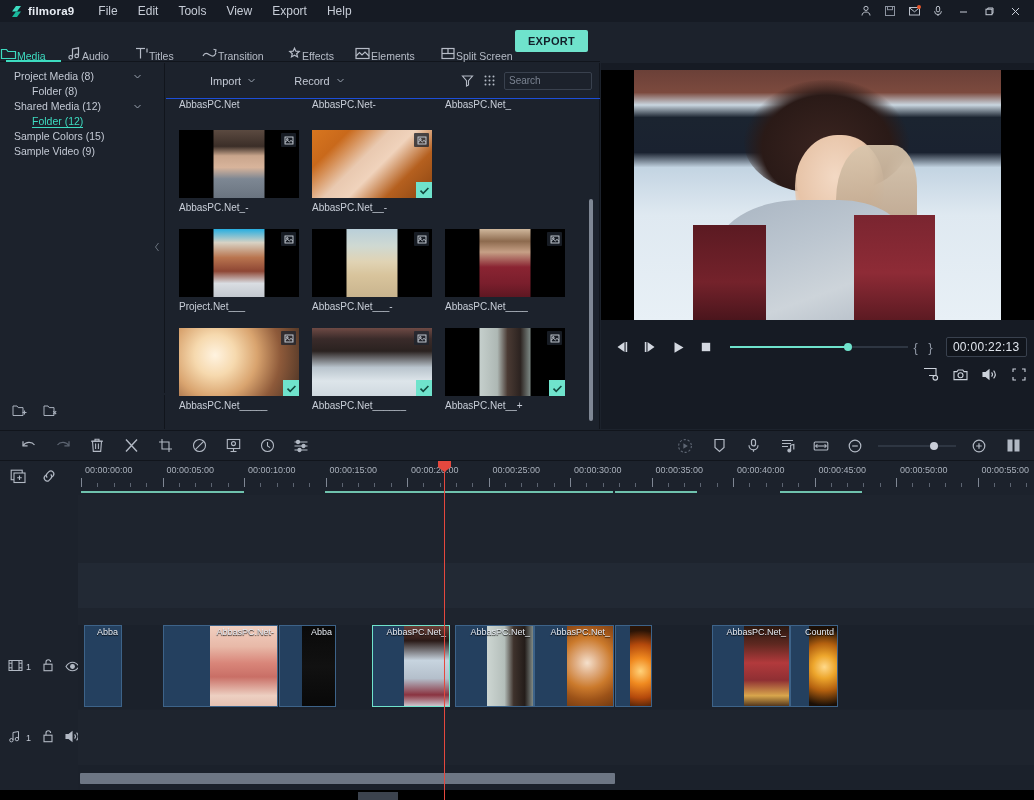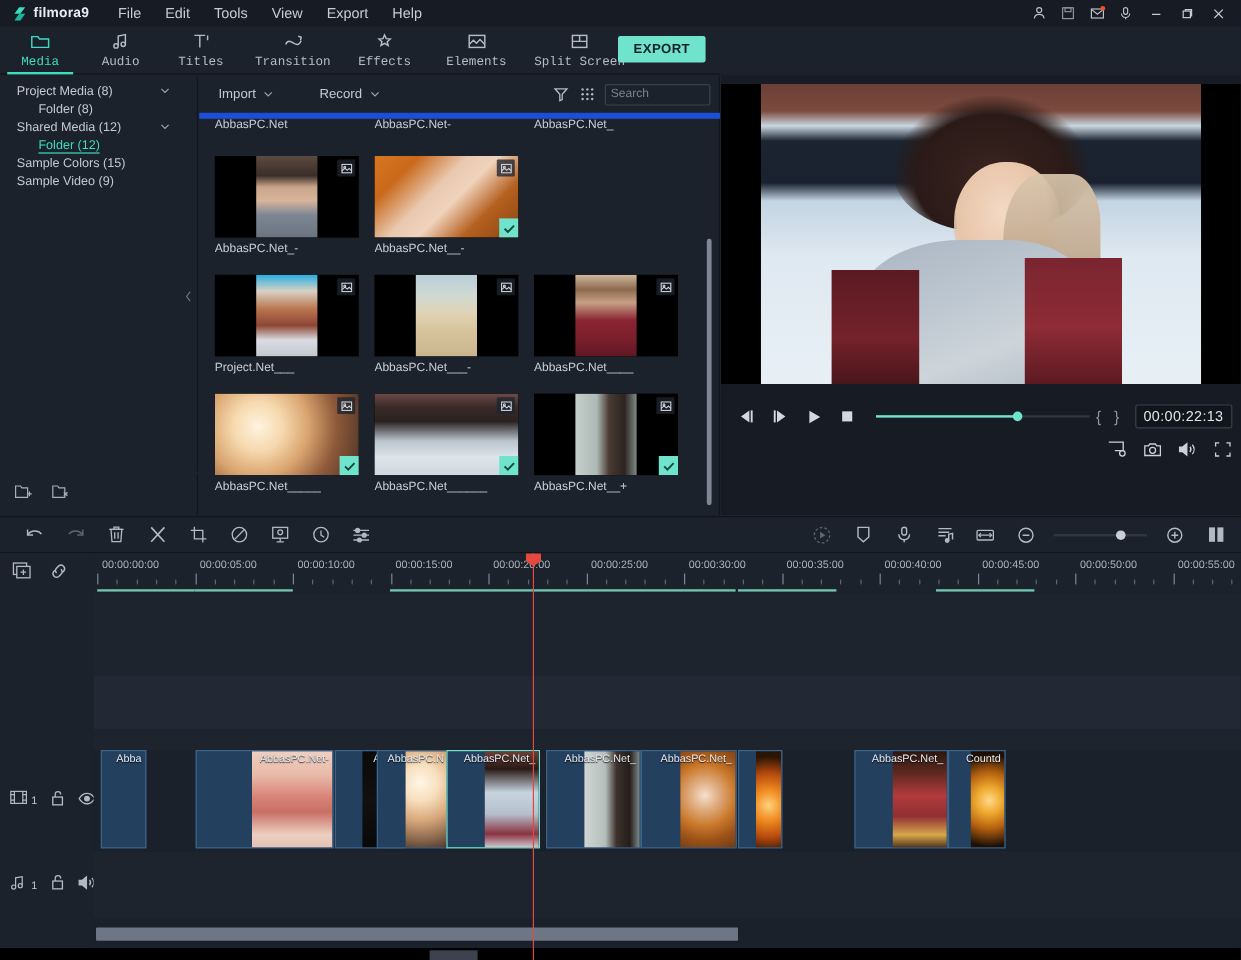--- a/index.html
+++ b/index.html
@@ -46,22 +46,22 @@
   }
 
   
   .tabbar {
     position: absolute; top: 22px; left: 0; width: 600px; height: 40px;
     background: #1c222c; display: flex; align-items: flex-start;
     border-bottom: 1px solid #11151c;
   }
   .tab {
     width: 67px; padding-top: 4px;
-    display: flex; flex-direction: column; align-items: center;
-    cursor: default; position: relative; height: 40px; font-family: Liberation Mono, monospace;
+    display: flex; align-items: flex-end;
+    cursor: default; position: relative; height: 40px;
   }
   .tab .ticon { height: 17px; display: flex; align-items: center; justify-content: center; color: #b6bcc7; }
   .tab .tlabel { font-size: 10.5px; color: #b6bcc7; margin-top: 3px; }
   .tab.active .ticon, .tab.active .tlabel { color: #3ddbc0; }
   .tab.active::after {
     content: ''; position: absolute; bottom: 0; left: 6px; right: 6px;
     height: 2px; background: #3ddbc0;
   }
   .tab.wide { width: 86px; }
   .export-btn {
@@ -108,21 +108,21 @@
     color: #6a727e; font-size: 9px;
   }
 
   
   .media-panel {
     position: absolute; top: 63px; left: 166px; width: 434px; height: 366px;
     background: #1c222c;
   }
   .media-toolbar {
     height: 36px; display: flex; align-items: center;
-    border-bottom: 5px solid #1d4ed8; position: relative;
+    border-bottom: 1px solid #1d4ed8; position: relative; padding-left: 28px;
   }
   .mt-btn {
     display: flex; align-items: center; gap: 6px; font-size: 11px;
     color: #c3c9d4; cursor: default; padding: 0 6px; height: 22px;
   }
   .mt-btn .cv { color: #9aa3b0; display: flex; }
   .mt-icon {
     width: 22px; height: 22px; display: flex; align-items: center; justify-content: center;
     color: #b4bac5; cursor: default;
   }
@@ -1041,24 +1041,20 @@
             <div class="cliplabel">Abba</div>
           </div>
           <div class="clip" style="left: 85px; width: 115px; z-index: 6;">
             <div class="thumbstrip" style="width: 67px; background: linear-gradient(rgb(240, 207, 192) 0%, rgb(232, 185, 168) 25%, rgb(217, 134, 122) 45%, rgb(201, 111, 102) 62%, rgb(237, 208, 194) 85%, rgb(227, 189, 174) 100%);"></div>
             <div class="cliplabel">AbbasPC.Net-</div>
           </div>
           <div class="clip" style="left: 201px; width: 57px; z-index: 7;">
             <div class="thumbstrip" style="width: 33px; background: linear-gradient(rgb(10, 10, 10) 0%, rgb(17, 17, 17) 50%, rgb(8, 8, 8) 100%);"></div>
             <div class="cliplabel">Abba</div>
           </div>
-          <div class="clip" style="left: 236px; width: 60px; z-index: 8;">
-            <div class="thumbstrip" style="width: 35px; background: radial-gradient(circle at 35% 32%, rgb(255, 246, 230) 0%, rgb(247, 223, 190) 25%, rgb(217, 169, 124) 52%, rgb(140, 106, 79) 78%, rgb(65, 48, 38) 100%);"></div>
-            <div class="cliplabel">AbbasPC.N</div>
-          </div>
           <div class="clip sel" style="left: 294px; width: 78px; z-index: 12;">
             <div class="thumbstrip" style="width: 45px; background: linear-gradient(rgb(107, 64, 56) 0%, rgb(42, 26, 23) 18%, rgb(199, 212, 223) 42%, rgb(180, 191, 203) 64%, rgb(138, 51, 64) 84%, rgb(216, 223, 230) 100%);"></div>
             <div class="cliplabel">AbbasPC.Net_</div>
           </div>
           <div class="clip" style="left: 377px; width: 79px; z-index: 10;">
             <div class="thumbstrip" style="width: 46px; background: linear-gradient(90deg, rgb(205, 214, 210) 0%, rgb(180, 190, 186) 38%, rgb(62, 50, 44) 58%, rgb(36, 29, 26) 82%, rgb(128, 138, 134) 100%);"></div>
             <div class="cliplabel">AbbasPC.Net_</div>
           </div>
           <div class="clip" style="left: 456px; width: 80px; z-index: 11;">
             <div class="thumbstrip" style="width: 46px; background: radial-gradient(circle at 44% 45%, rgb(245, 224, 204) 0%, rgb(224, 174, 132) 22%, rgb(203, 122, 44) 48%, rgb(156, 82, 24) 72%, rgb(109, 55, 16) 100%);"></div>

